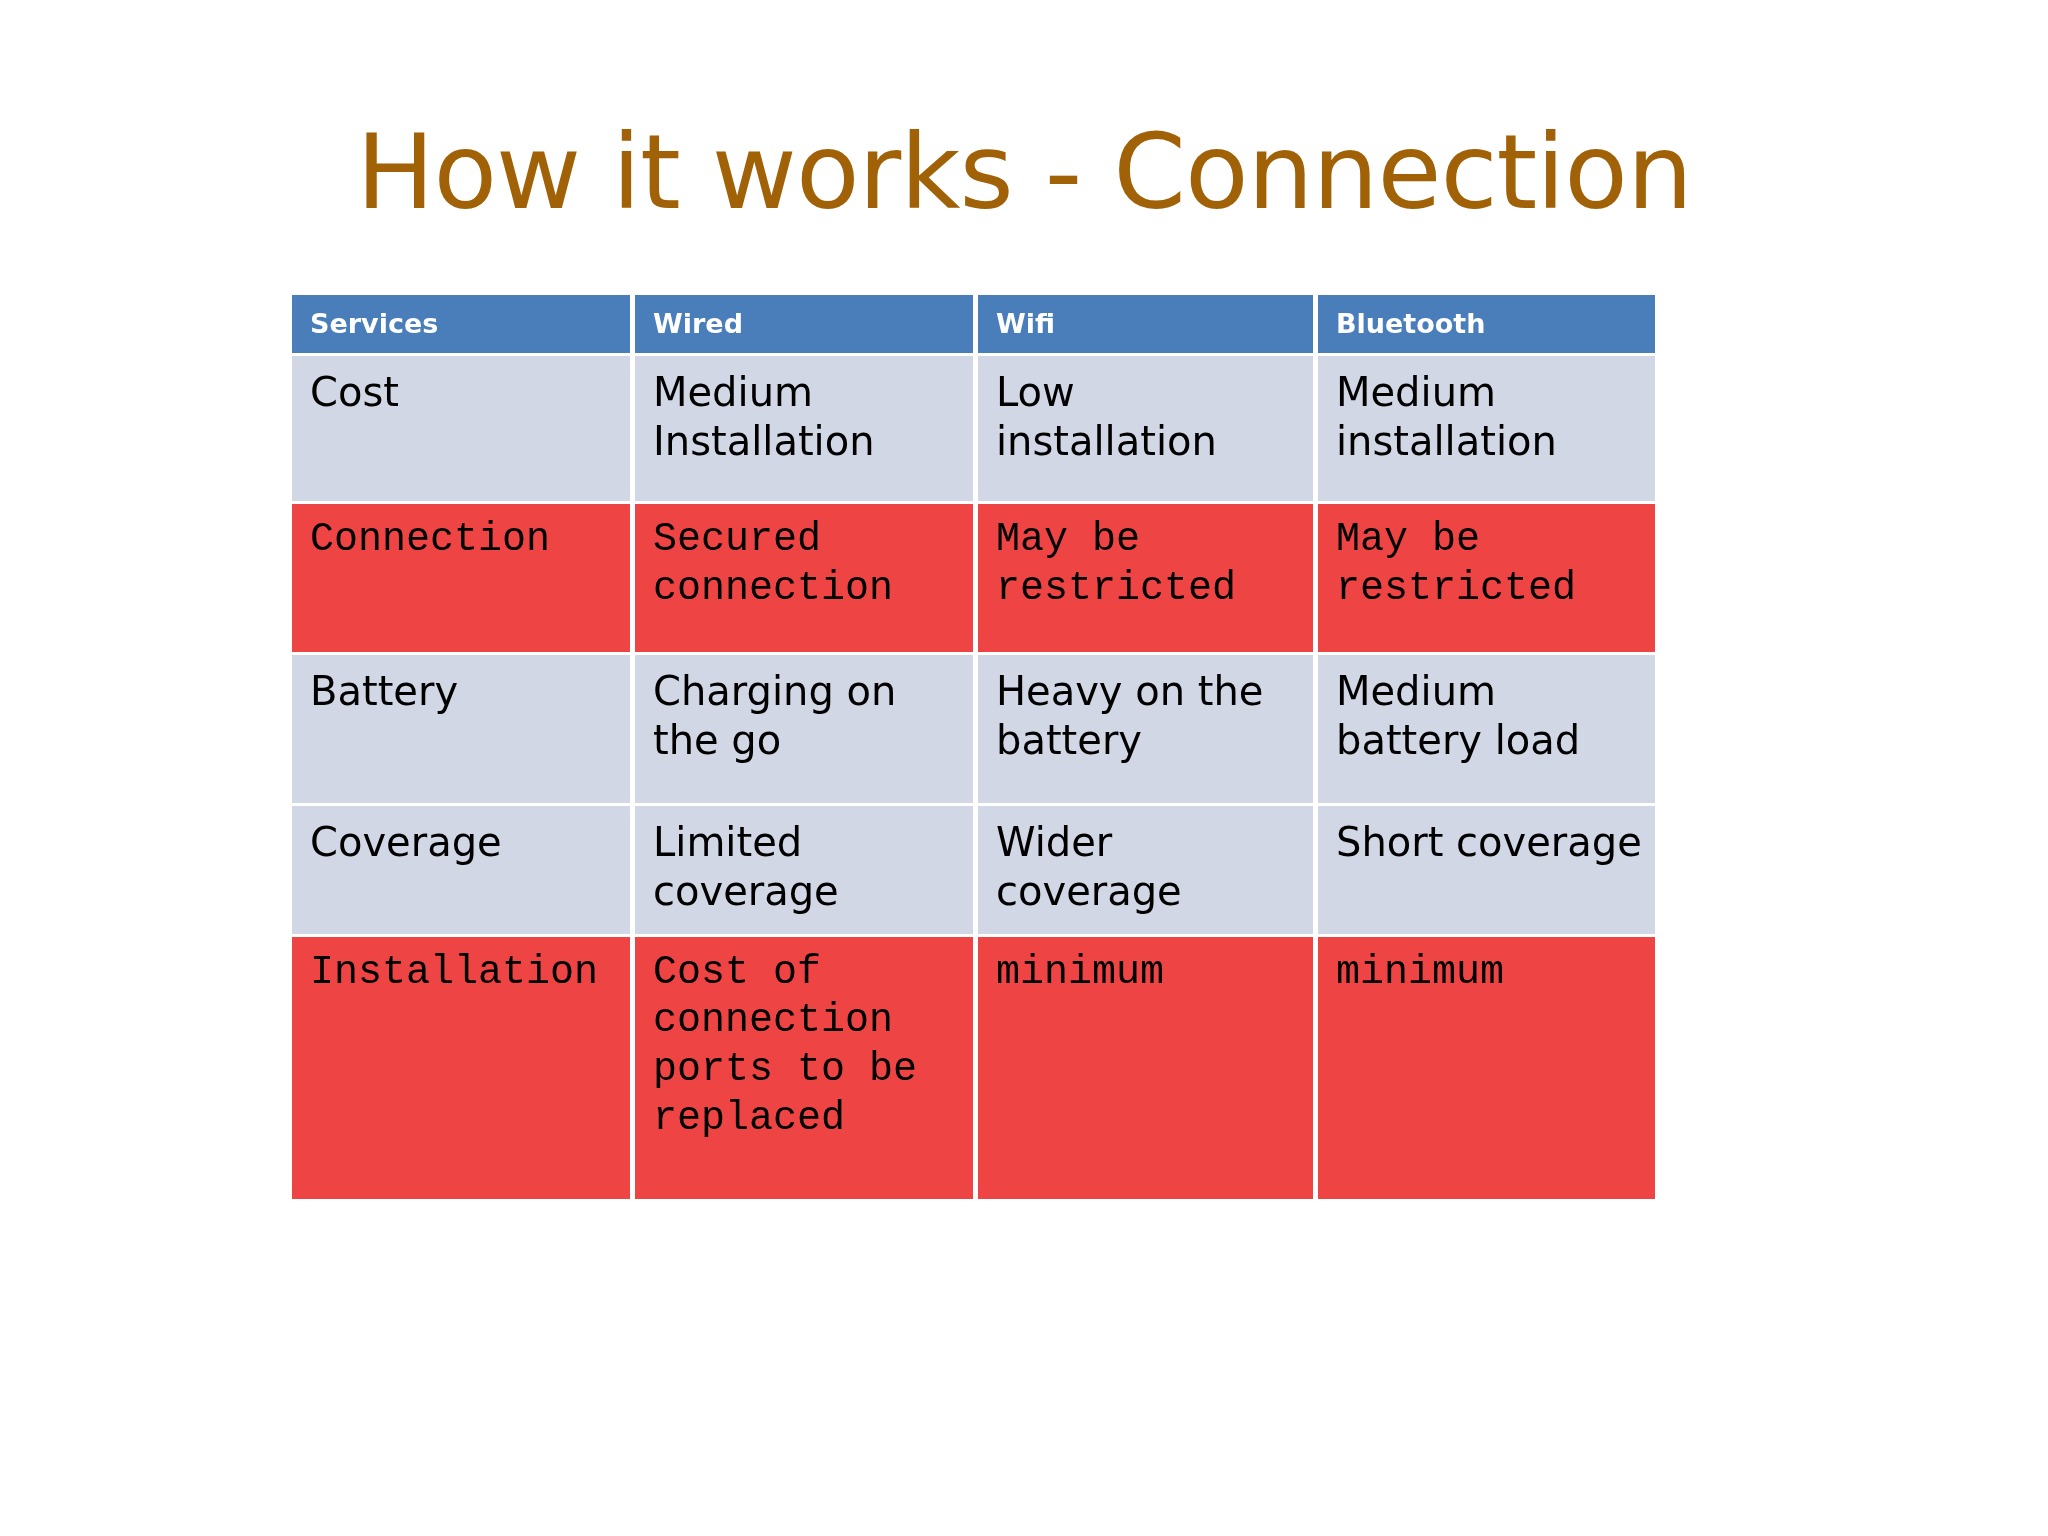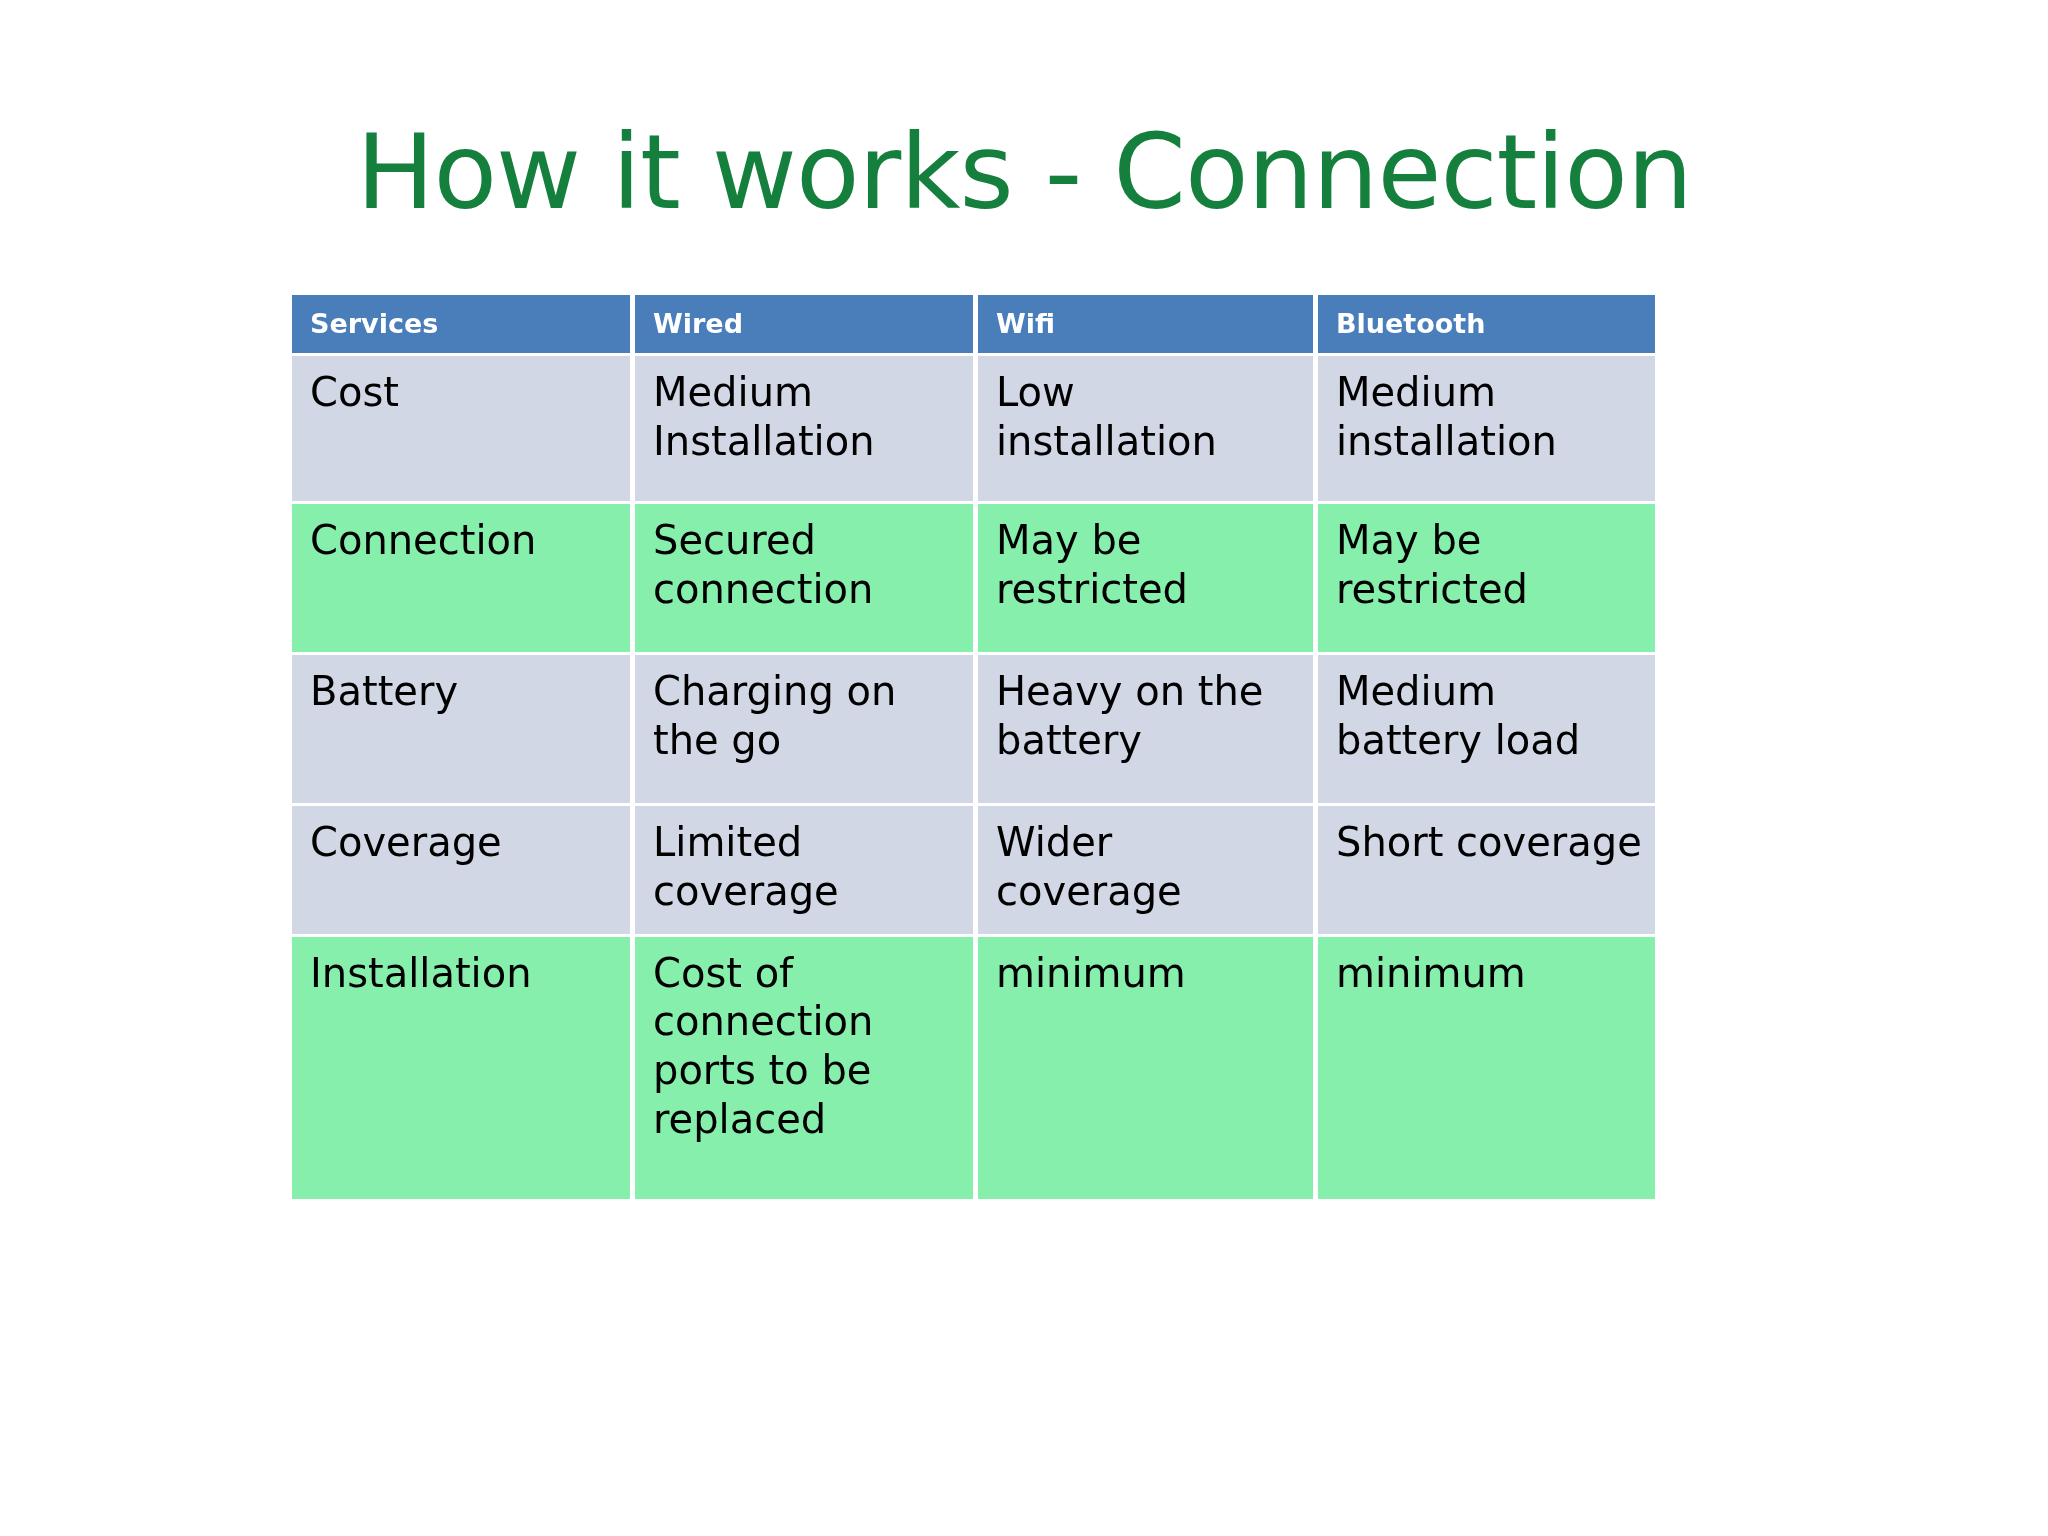--- a/index.html
+++ b/index.html
@@ -21,21 +21,21 @@
   }
   .slide-title {
     position: absolute;
     left: 0;
     top: 110px;
     width: 2048px;
     text-align: center;
     font-size: 104px;
     line-height: 1.2;
     font-weight: 400;
-    color: #15803d;
+    color: #a16207;
     letter-spacing: -1px;
     font-family: "DejaVu Sans", sans-serif;
   }
   .table-wrap {
     position: absolute;
     left: 292px;
     top: 295px;
     width: 1363px;
   }
   table.cmp {
@@ -67,21 +67,21 @@
     font-size: 40px;
     line-height: 1.22;
     color: #000000;
     text-align: left;
     vertical-align: top;
     padding: 12px 10px 18px 18px;
     box-sizing: border-box;
     font-family: "DejaVu Sans", sans-serif;
   }
   tr.band-a td { background: #d2d7e5; }
-  tr.band-b td { background: #86efac; }
+  tr.band-b td { background: #ef4444; font-family: Liberation Mono, monospace; }
 
   tr.r-cost td      { height: 145px; margin-top: 8px; }
   tr.r-conn td      { height: 148px; }
   tr.r-batt td      { height: 148px; margin-top: 48px; }
   tr.r-serv td      { height: 265px; }
   tr.r-cov td       { height: 106px; }
   tr.r-maint td     { height: 262px; }
 </style>
 </head>
 <body>

